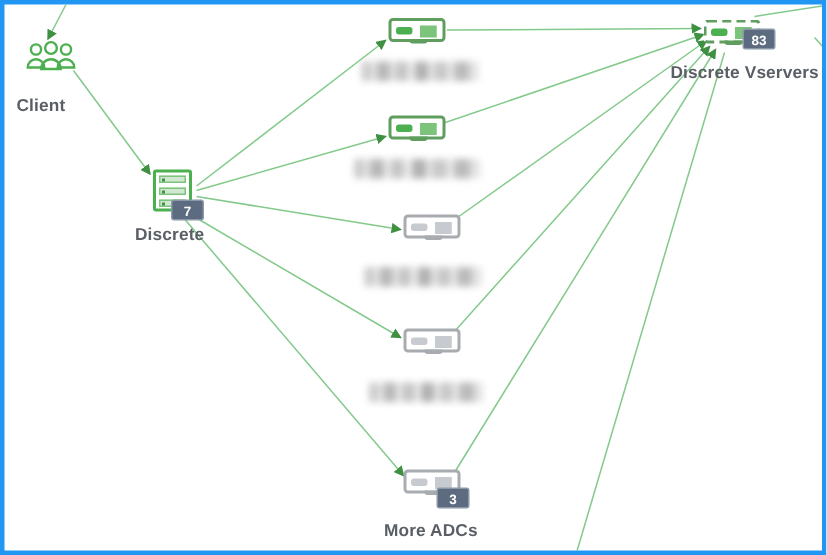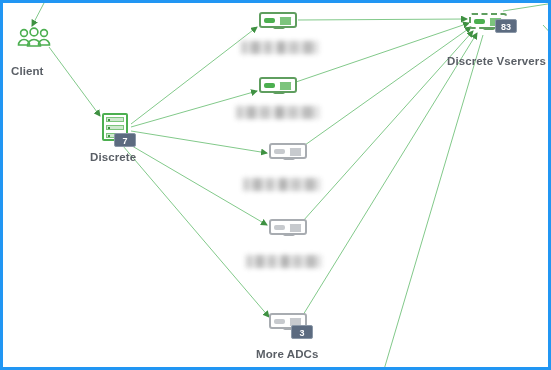--- a/index.html
+++ b/index.html
@@ -226,15 +226,15 @@
   <div class="node-label" style="left:253px;top:345px;text-align:right;">More ADCs</div>
 
   <div class="node" style="left:466px;top:10px;">
     <div class="adc dashed">
       <span class="slot-a"></span>
         <span class="slot-b"></span>
         <span class="foot"></span>
     </div>
   </div>
   <div class="badge" style="left:492px;top:16px;">83</div>
-  <div class="node-label" style="left:444px;top:52px;text-align:center;">Discrete Vservers</div>
+  <div class="node-label" style="left:444px;top:40px;text-align:center;">Discrete Vservers</div>
 
 </div>
 
 </body></html>

